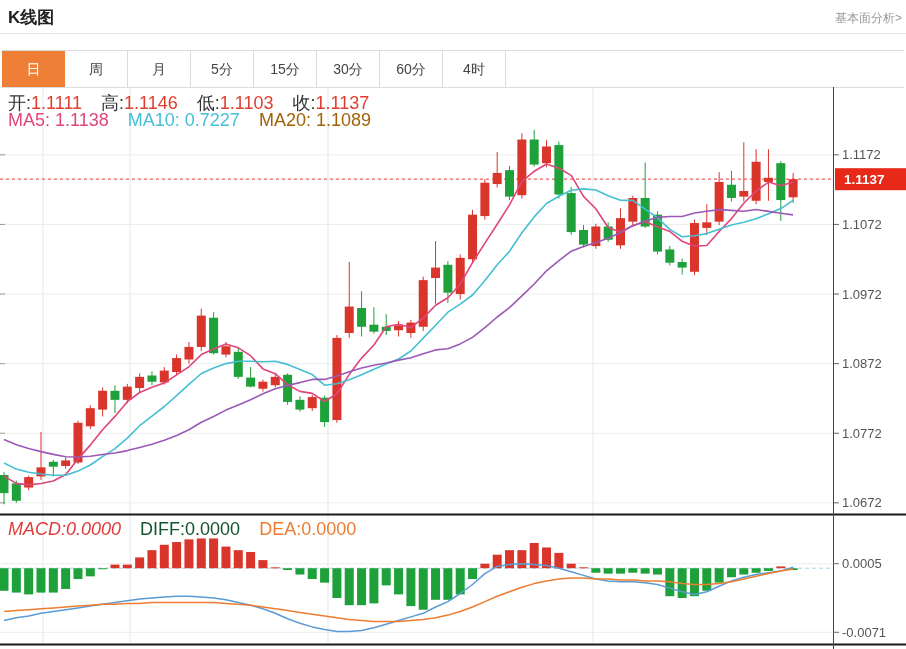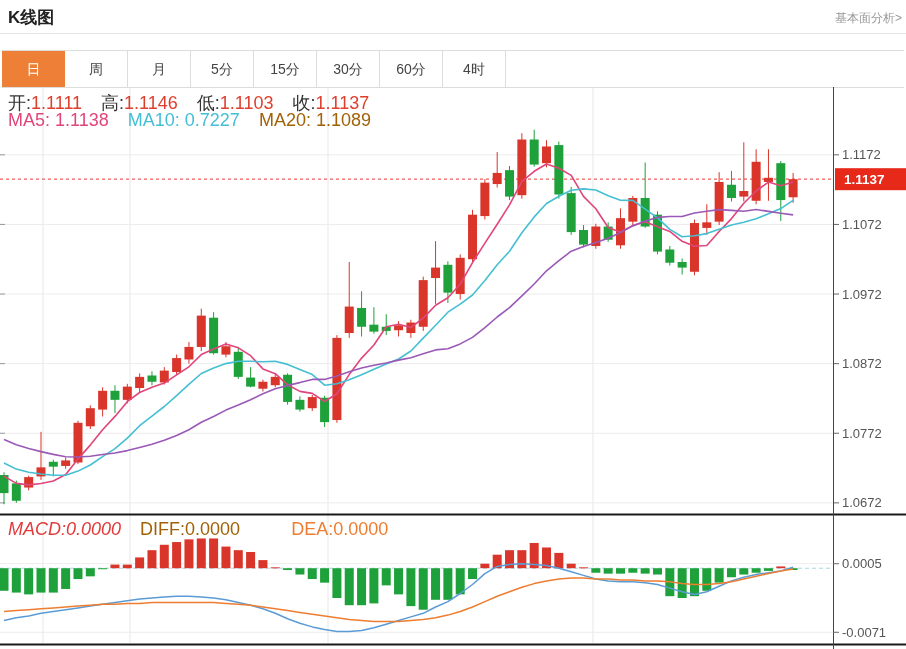--- a/index.html
+++ b/index.html
@@ -304,17 +304,17 @@
   </div>
 
   <div class="info-row" style="top:110px">
     <span style="color: rgb(224, 69, 123);"><span>MA5:</span> <span>1.1138</span></span><span class="sp"></span>
     <span style="color: rgb(69, 191, 211);"><span>MA10:</span> <span>0.7227</span></span><span class="sp"></span>
     <span style="color: #a16207;"><span>MA20:</span> <span>1.1089</span></span>
   </div>
 
   <div class="info-row" style="top:519px">
     <span style="color: rgb(226, 59, 59); font-style: italic;"><span>MACD:</span><span>0.0000</span></span><span class="sp"></span>
-    <span style="color: #a16207;"><span>DIFF:</span><span>0.0000</span></span><span class="sp"></span>
-    <span style="color: rgb(237, 125, 49); margin-left: 32px;"><span>DEA:</span><span>0.0000</span></span>
+    <span style="color: #14532d;"><span>DIFF:</span><span>0.0000</span></span><span class="sp"></span>
+    <span style="color: rgb(237, 125, 49);"><span>DEA:</span><span>0.0000</span></span>
   </div>
 
 </div>
 
 </body></html>

